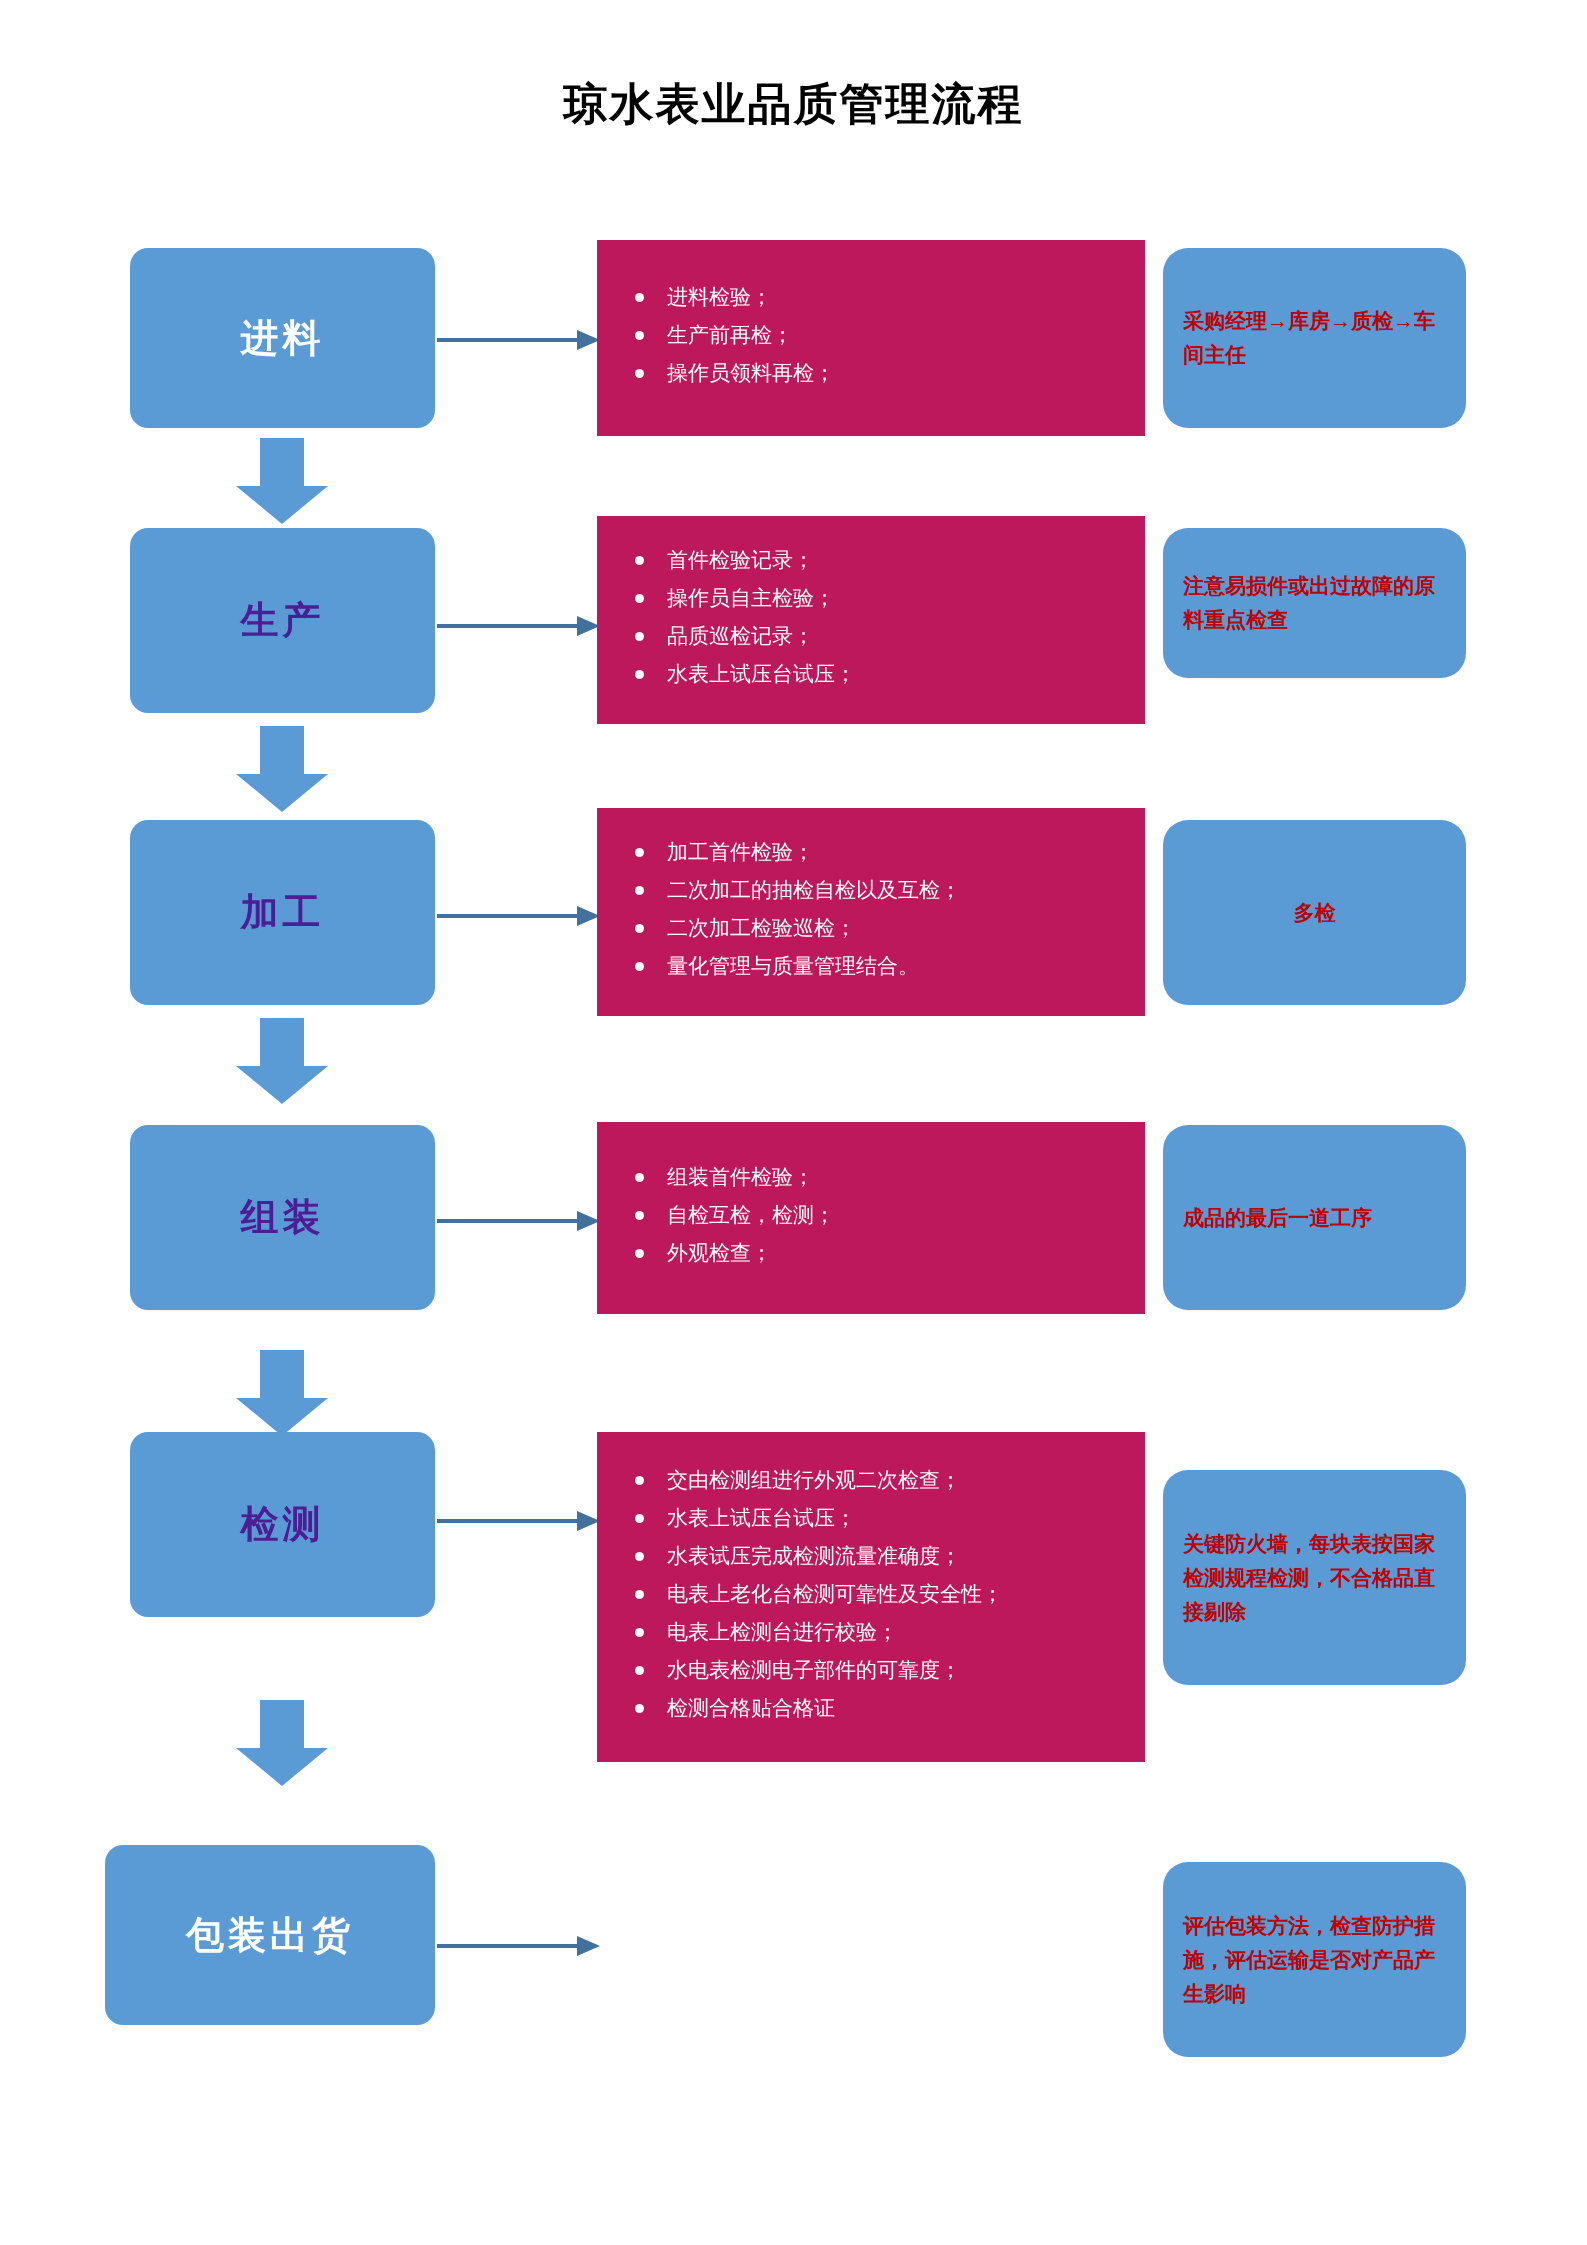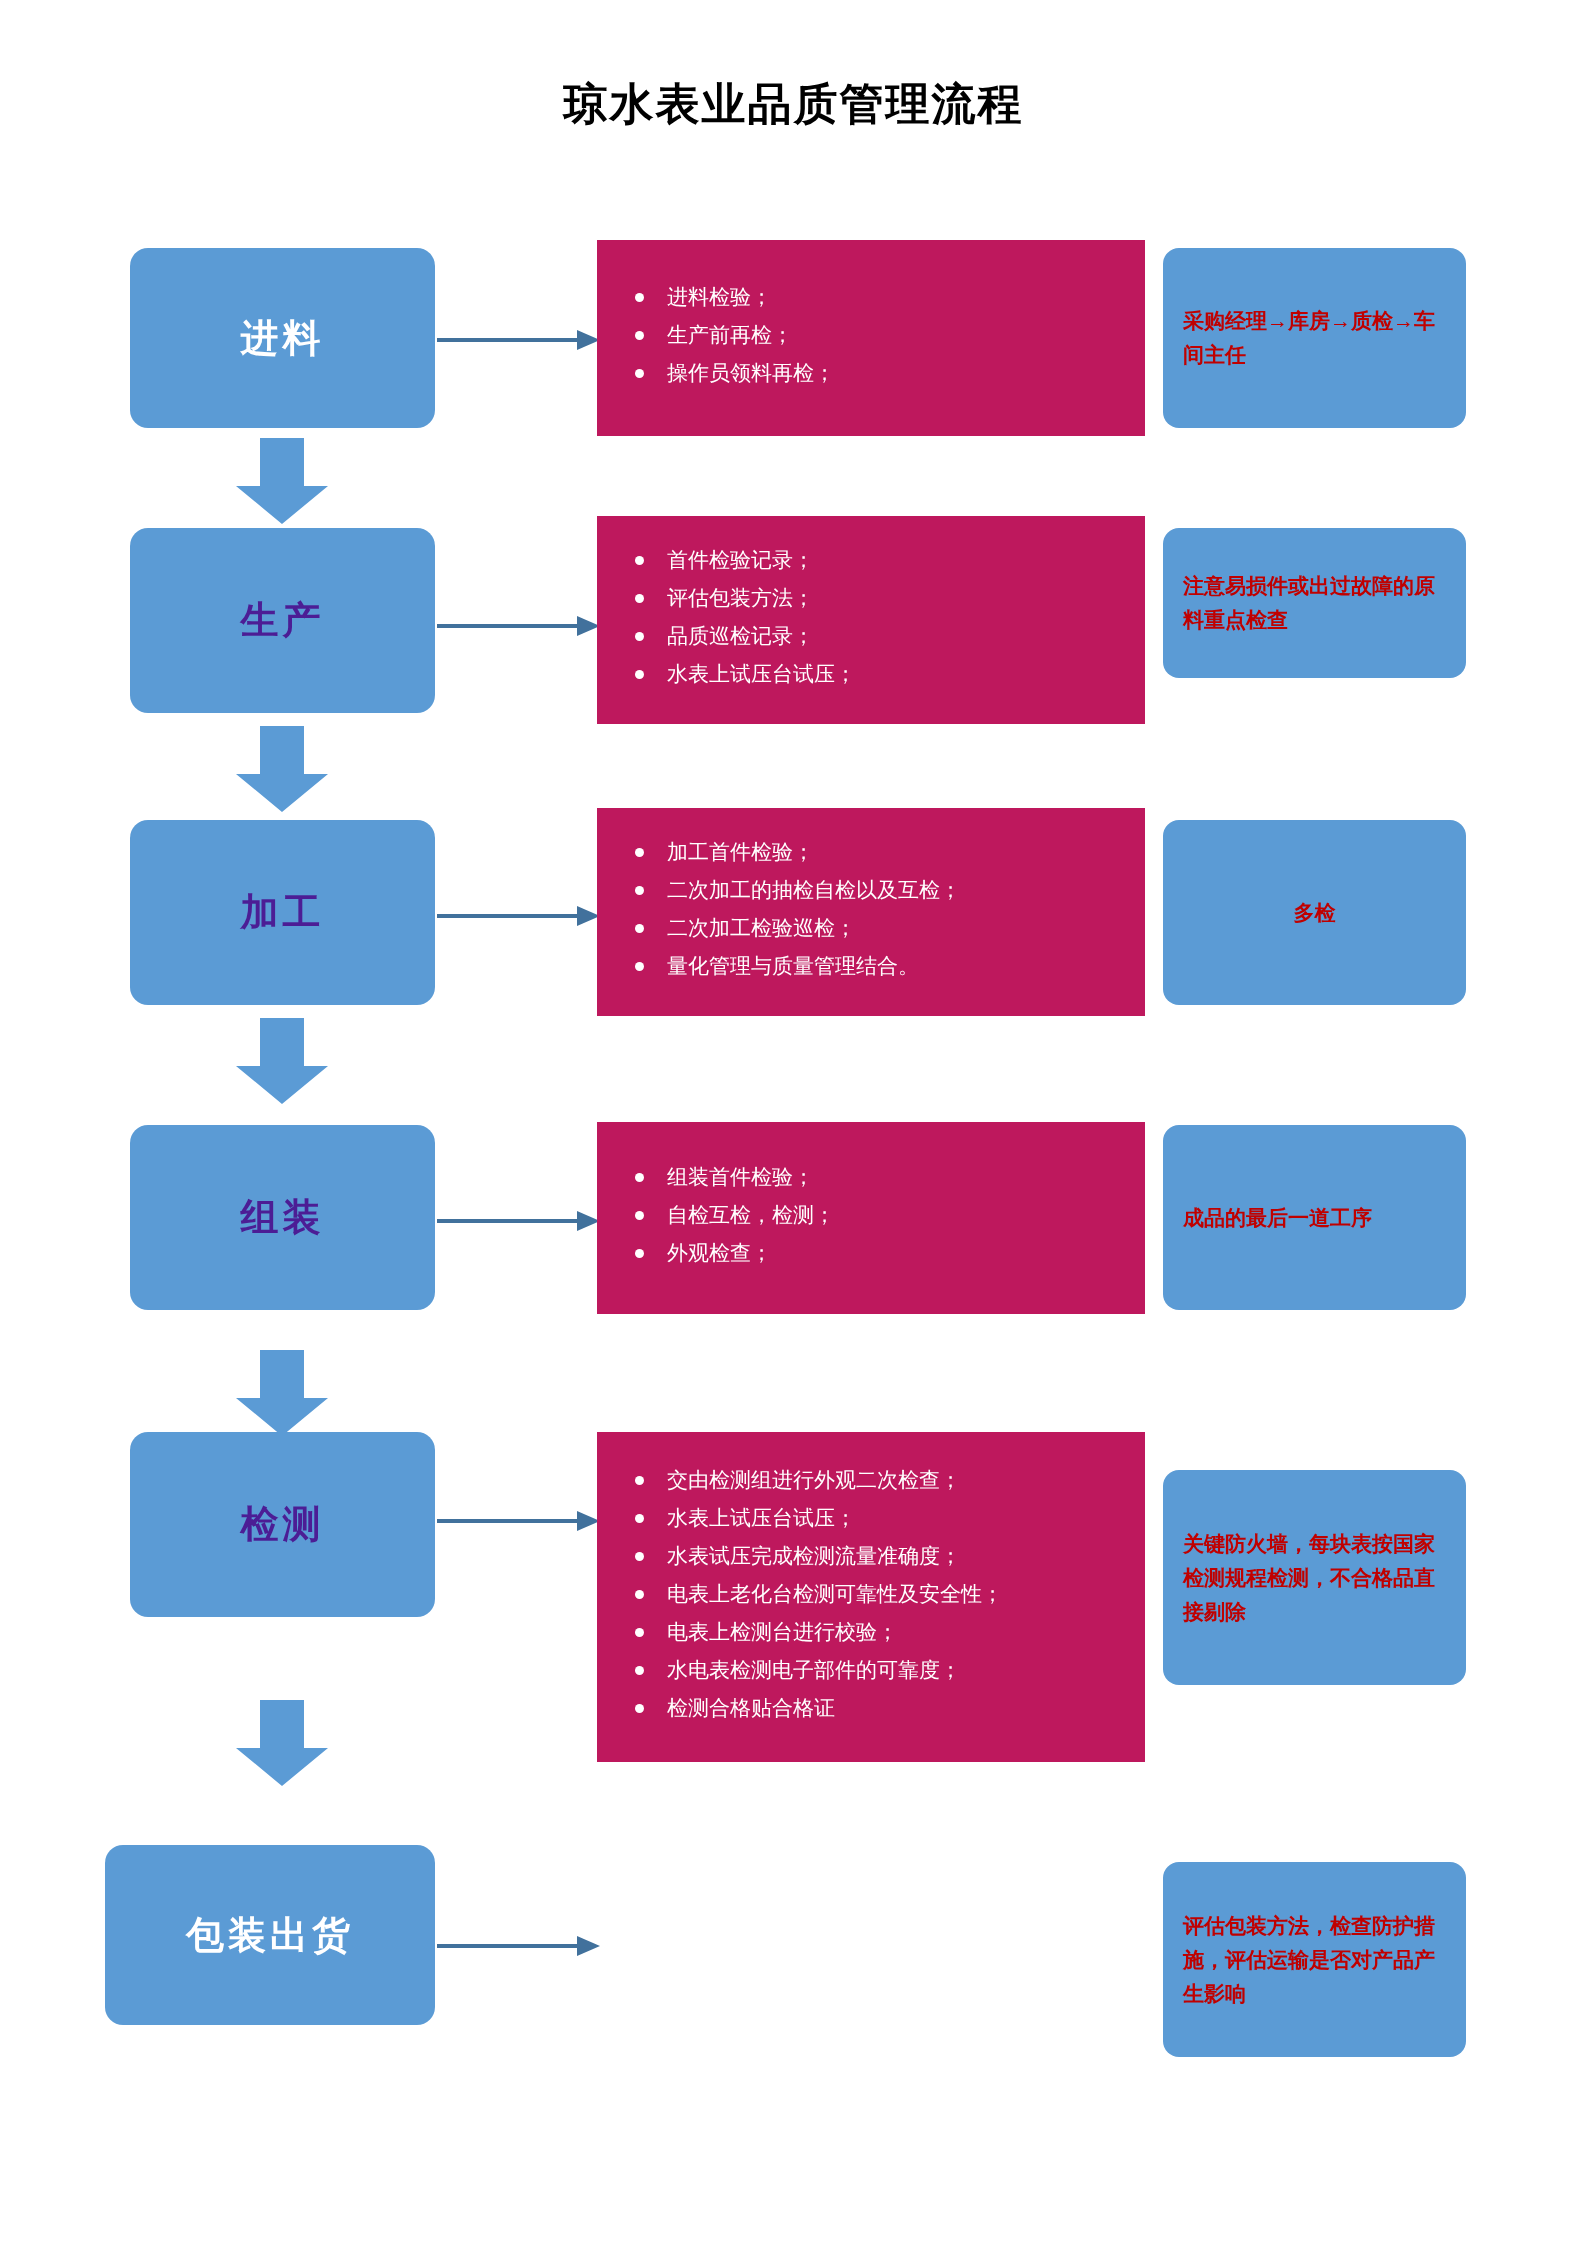--- a/index.html
+++ b/index.html
@@ -84,21 +84,21 @@
     background: #ffffff;
     border-radius: 50%;
   }
 
   
   .note {
     position: absolute;
     left: 1163px;
     width: 303px;
     background: #5b9bd5;
-    border-radius: 16px;
+    border-radius: 25px;
     box-sizing: border-box;
     padding: 14px 20px;
     display: flex;
     align-items: center;
     font-family: "Liberation Serif", serif;
     font-weight: bold;
     font-size: 21px;
     color: #c00000;
     line-height: 34px;
   }
@@ -164,21 +164,21 @@
   <div class="rightarrow" style="top:610px;">
     <svg width="165" height="32" viewBox="0 0 165 32">
       <path d="M0 16 H140" stroke="#41719c" stroke-width="4" fill="none"></path>
       <path d="M140 6 L163 16 L140 26 Z" fill="#41719c"></path>
     </svg>
   </div>
 
   <div class="detail" style="top:516px; height:208px;">
     <ul>
       <li><span class="bullet"></span><span>首件检验记录；</span></li>
-      <li><span class="bullet"></span><span>评估包装方法；</span></li>
+      <li><span class="bullet"></span><span>操作员自主检验；</span></li>
       <li><span class="bullet"></span><span>品质巡检记录；</span></li>
       <li><span class="bullet"></span><span>水表上试压台试压；</span></li>
     </ul>
   </div>
 
   <div class="note" style="top:528px; height:150px;">
     <span>注意易损件或出过故障的原料重点检查</span>
   </div>
 
   <div class="downarrow" style="top:726px; height:88px;">

